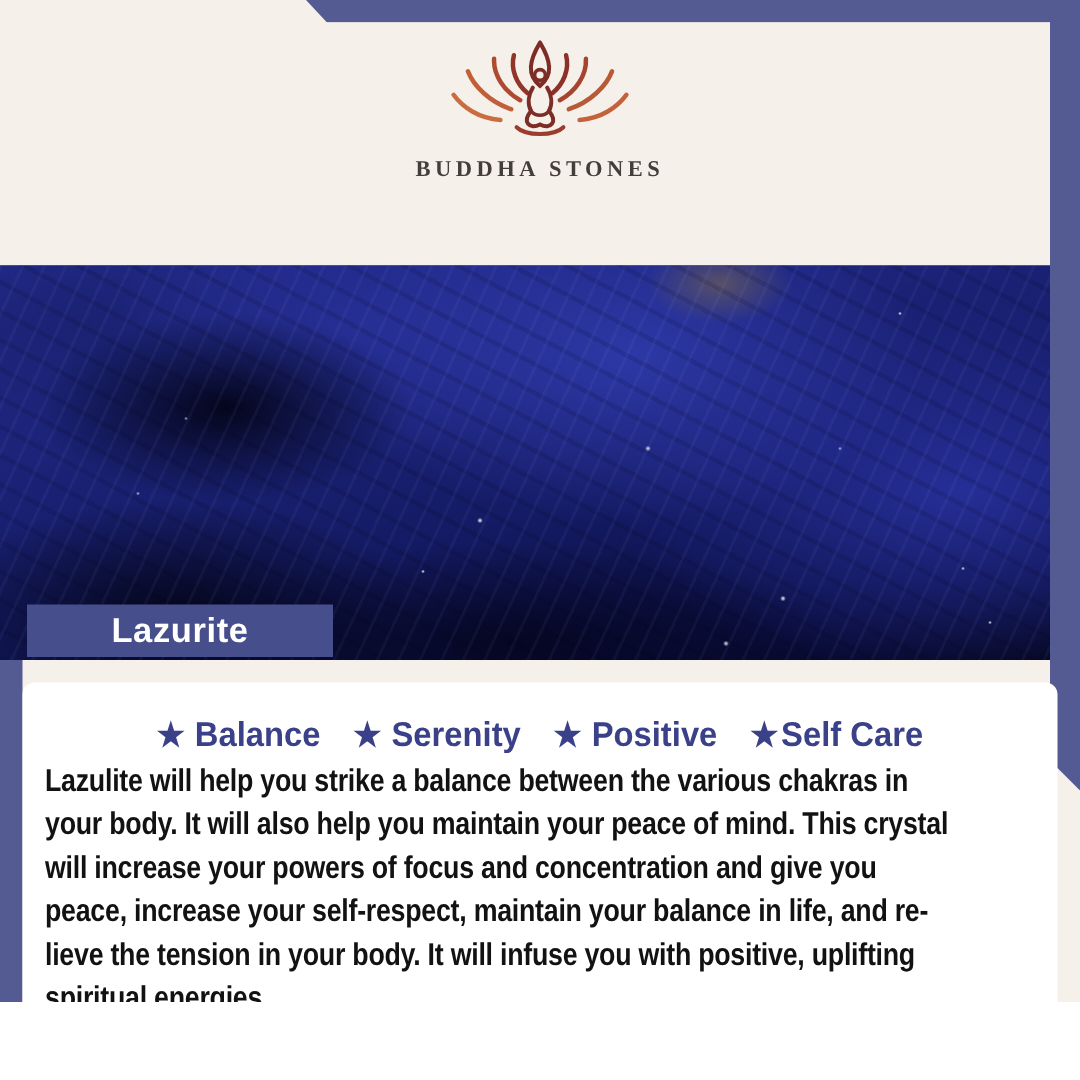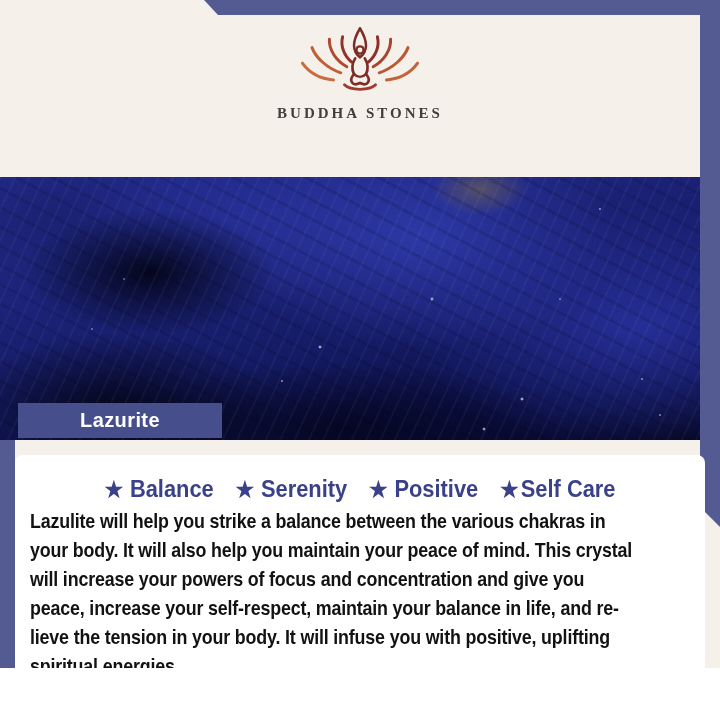--- a/index.html
+++ b/index.html
@@ -56,21 +56,21 @@
       radial-gradient(2px 2px at 642px 202px,rgba(255,255,255,0.85),rgba(255,255,255,0) 65%),
       radial-gradient(2px 2px at 204px 244px,rgba(255,255,255,0.8),rgba(255,255,255,0) 65%),
       radial-gradient(3px 3px at 484px 252px,rgba(255,255,255,0.9),rgba(255,255,255,0) 65%),
       radial-gradient(2px 2px at 560px 122px,rgba(220,225,255,0.8),rgba(255,255,255,0) 65%),
       radial-gradient(2px 2px at 660px 238px,rgba(255,255,255,0.85),rgba(255,255,255,0) 65%),
       radial-gradient(2px 2px at 124px 102px,rgba(220,225,255,0.7),rgba(255,255,255,0) 65%);}
 
   
   .badge{position:absolute;left:18px;top:403px;width:204px;height:35px;
     background:#474e8c;display:flex;align-items:center;justify-content:center;}
-  .badge span{color:#ffffff;font-size:20px;font-weight:700;letter-spacing:0.4px;}
+  .badge span{color:#ffffff;font-size:23px;font-weight:700;letter-spacing:0.4px;}
 
   
   .panel{position:absolute;left:15px;top:455px;width:690px;height:250px;
     background:#ffffff;border-radius:8px;}
   .features{position:absolute;left:0;top:21px;width:690px;display:flex;
     justify-content:center;gap:23px;transform:scaleX(0.95);
     color:#3a4189;font-size:23px;font-weight:700;white-space:nowrap;}
   .feature{display:flex;align-items:center;}
   .feature .star{margin-right:7px;font-size:22px;}
   .feature:nth-child(4) .star{margin-right:2px;}

